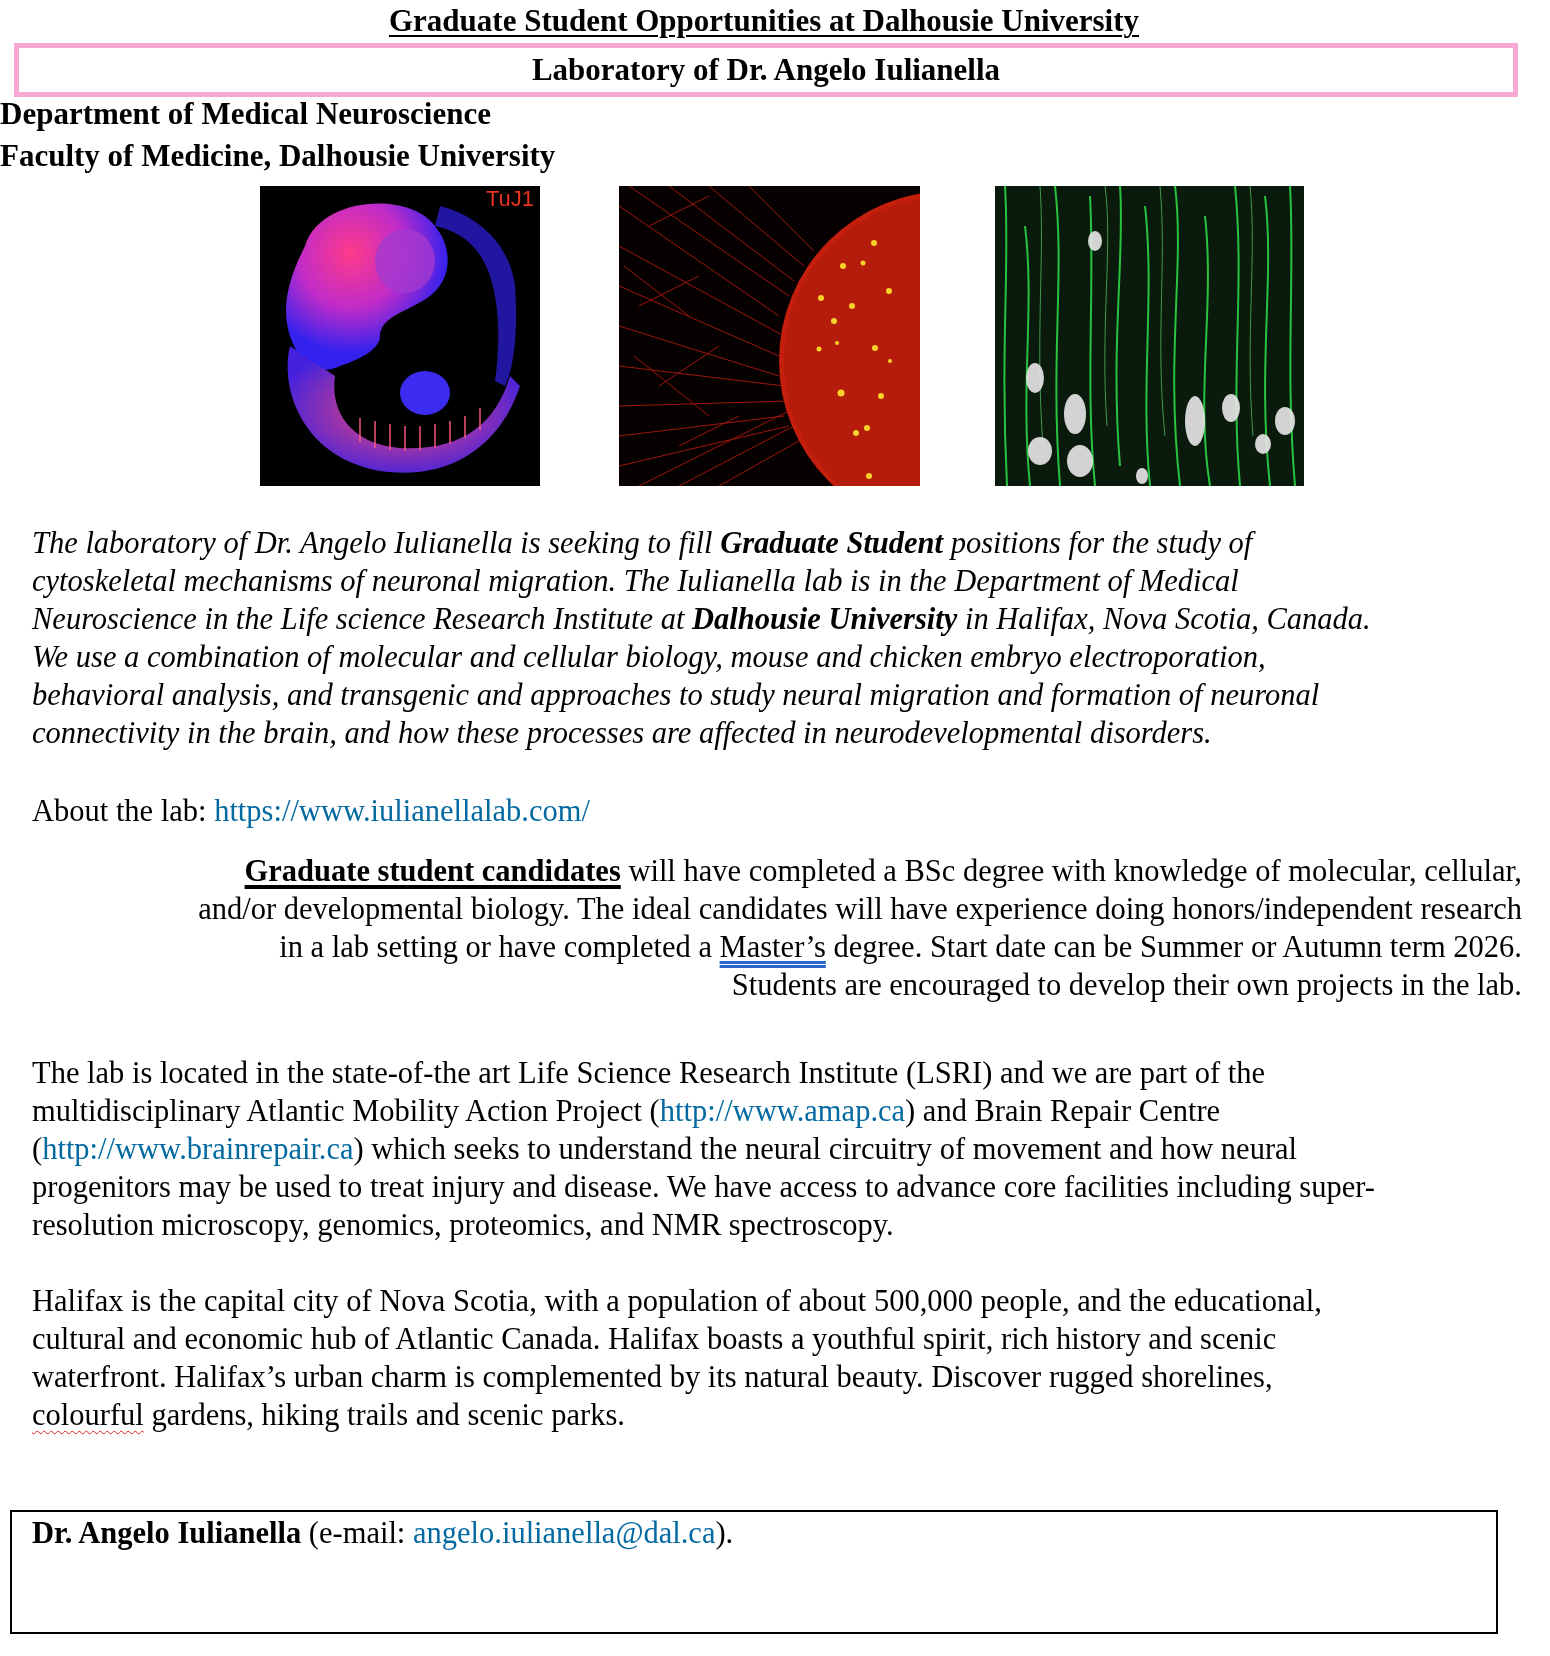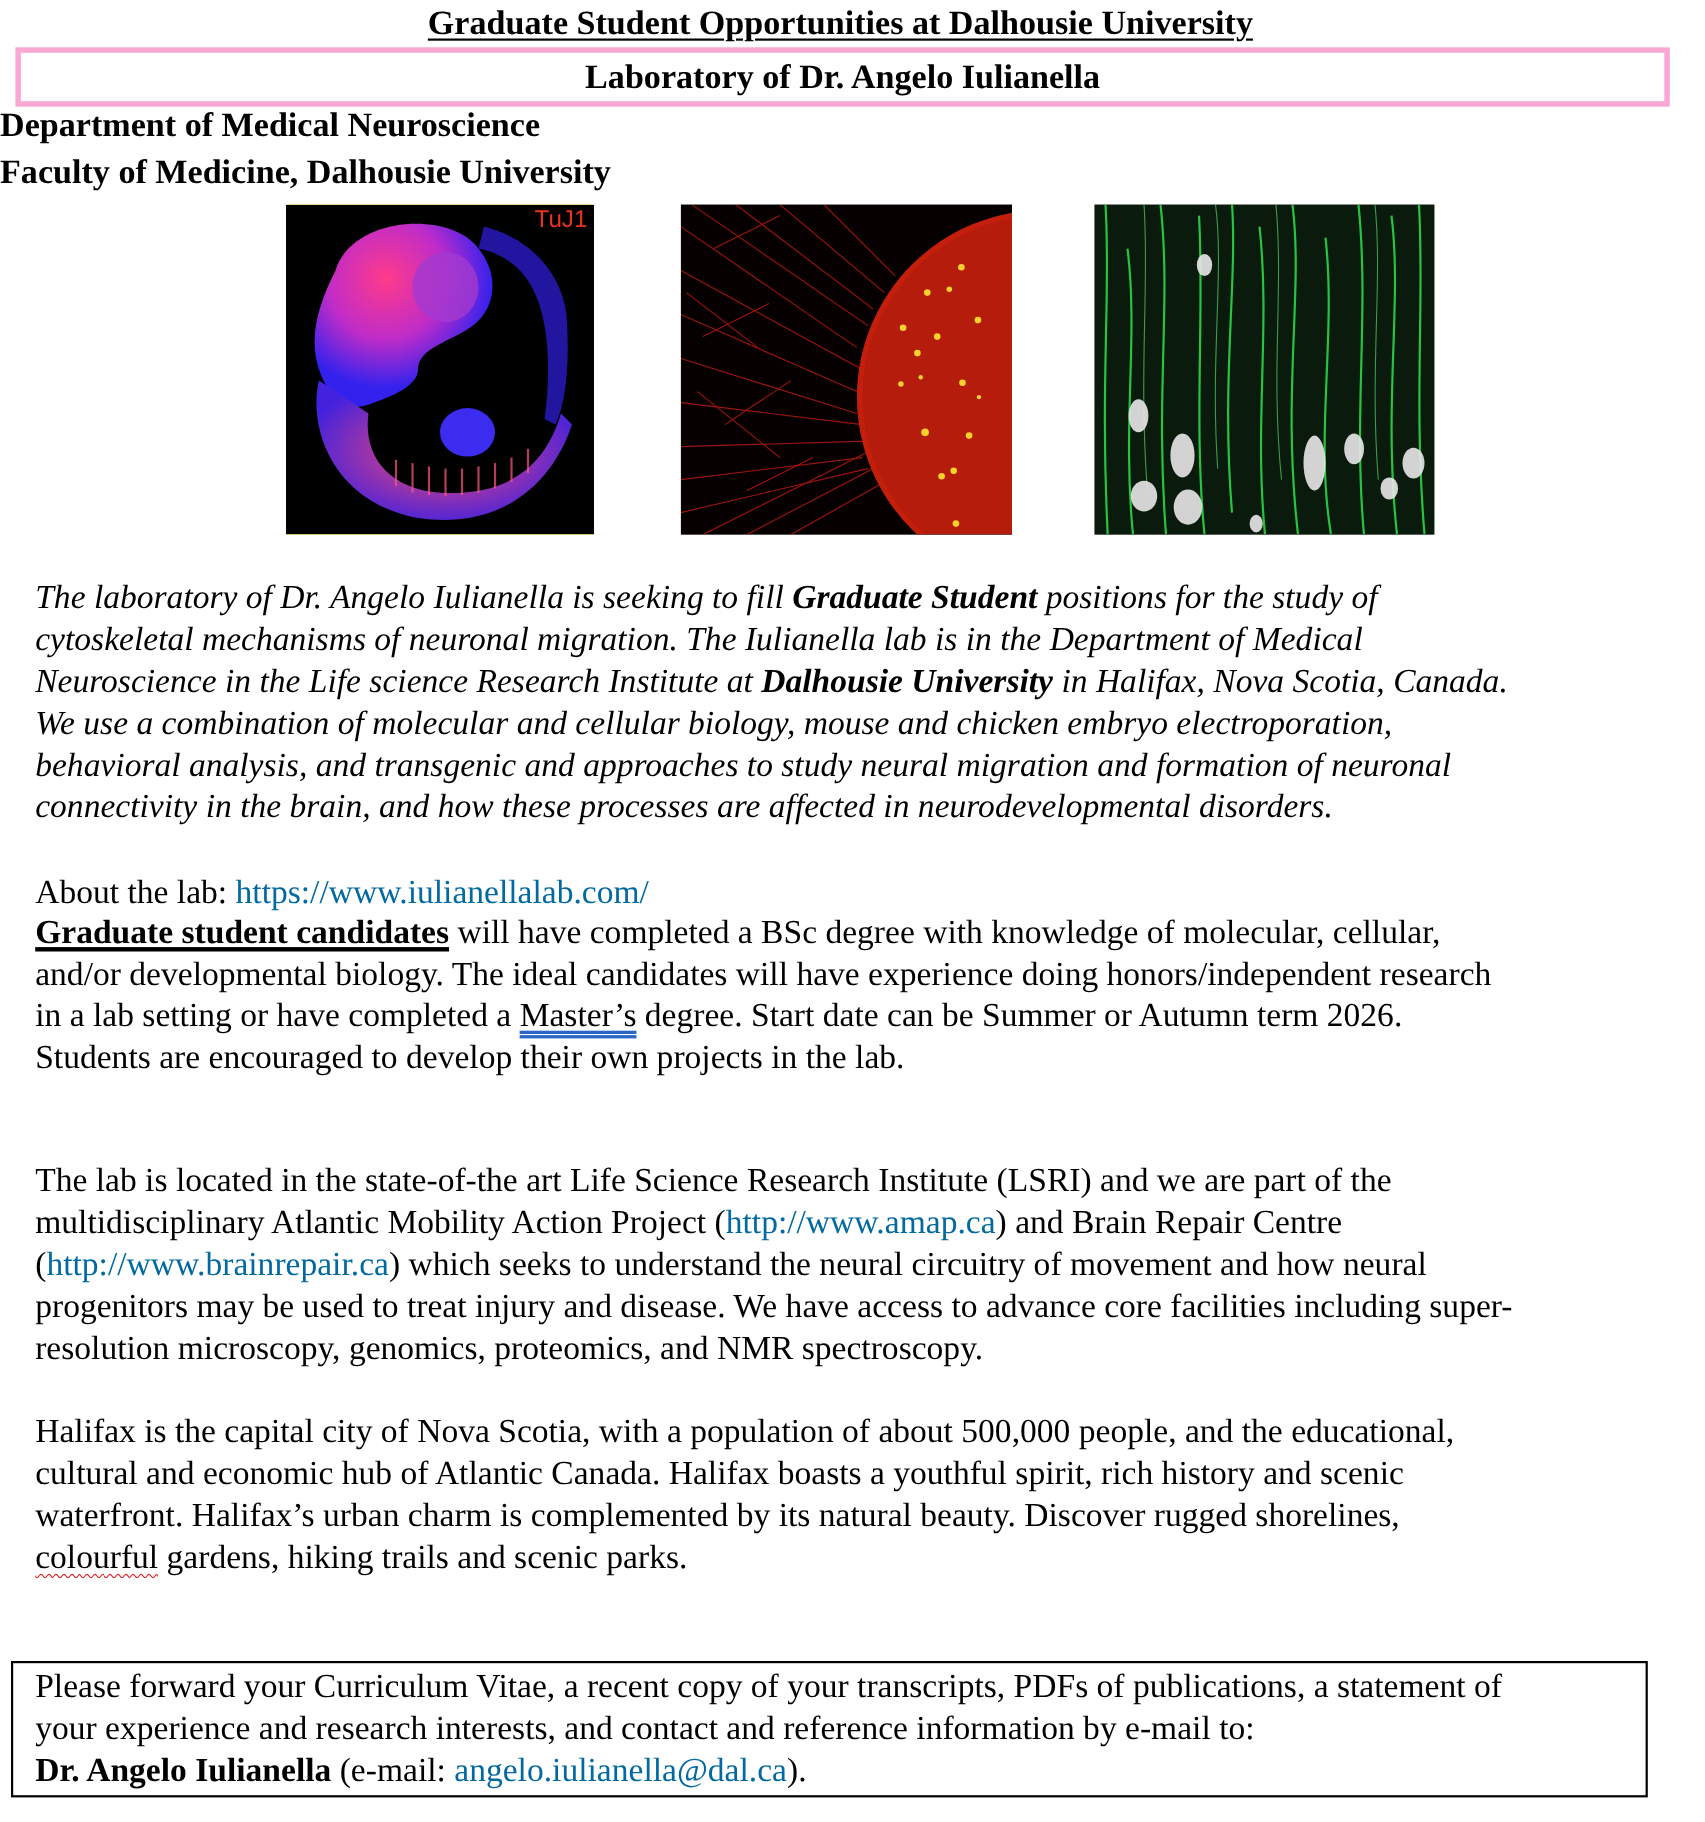--- a/index.html
+++ b/index.html
@@ -43,21 +43,21 @@
       font-size: 30.5px; line-height: 38px; white-space: pre-line;
     }
     .para b { font-weight: bold; }
     .link { color: #0369a1; text-underline-offset: 3px; }
     .grammar { text-decoration: underline double #2a66c8; text-underline-offset: 4px; }
     .spell { text-decoration: underline wavy #d22; text-underline-offset: 5px; text-decoration-thickness: 1px; }
     .ul-bold { font-weight: bold; text-decoration: underline; text-decoration-thickness: 4px; text-underline-offset: 4px; }
 
     .p1 { top: 524px; font-style: italic; }
     .p2 { top: 792px; }
-    .p3 { top: 828px; }
+    .p3 { top: 852px; text-align: right; }
     .p4 { top: 1054px; }
     .p5 { top: 1282px; }
 
     .contact-box {
       position: absolute; left: 10px; top: 1510px; width: 1484px; height: 120px;
       border: 2px solid #000;
     }
     .contact-box .para { left: 20px; top: 2px; width: 1460px; }
   </style>
 </head>
@@ -213,16 +213,14 @@
 (</span><span class="link">http://www.brainrepair.ca</span><span>) which seeks to understand the neural circuitry of movement and how neural
 progenitors may be used to treat injury and disease. We have access to advance core facilities including super-
 resolution microscopy, genomics, proteomics, and NMR spectroscopy.</span></div>
 
 <div class="para p5"><span>Halifax is the capital city of Nova Scotia, with a population of about 500,000 people, and the educational,
 cultural and economic hub of Atlantic Canada. Halifax boasts a youthful spirit, rich history and scenic
 waterfront. Halifax’s urban charm is complemented by its natural beauty. Discover rugged shorelines,
 </span><span class="spell">colourful</span><span> gardens, hiking trails and scenic parks.</span></div>
 
 <div class="contact-box">
-  <div class="para"><span>Please forward your Curriculum Vitae, a recent copy of your transcripts, PDFs of publications, a statement of
-your experience and research interests, and contact and reference information by e-mail to:
-</span><b>Dr. Angelo Iulianella</b><span> (e-mail: </span><span class="link">angelo.iulianella@dal.ca</span><span>).</span></div>
+  <div class="para"><b>Dr. Angelo Iulianella</b><span> (e-mail: </span><span class="link">angelo.iulianella@dal.ca</span><span>).</span></div>
 </div>
 
 </body></html>

